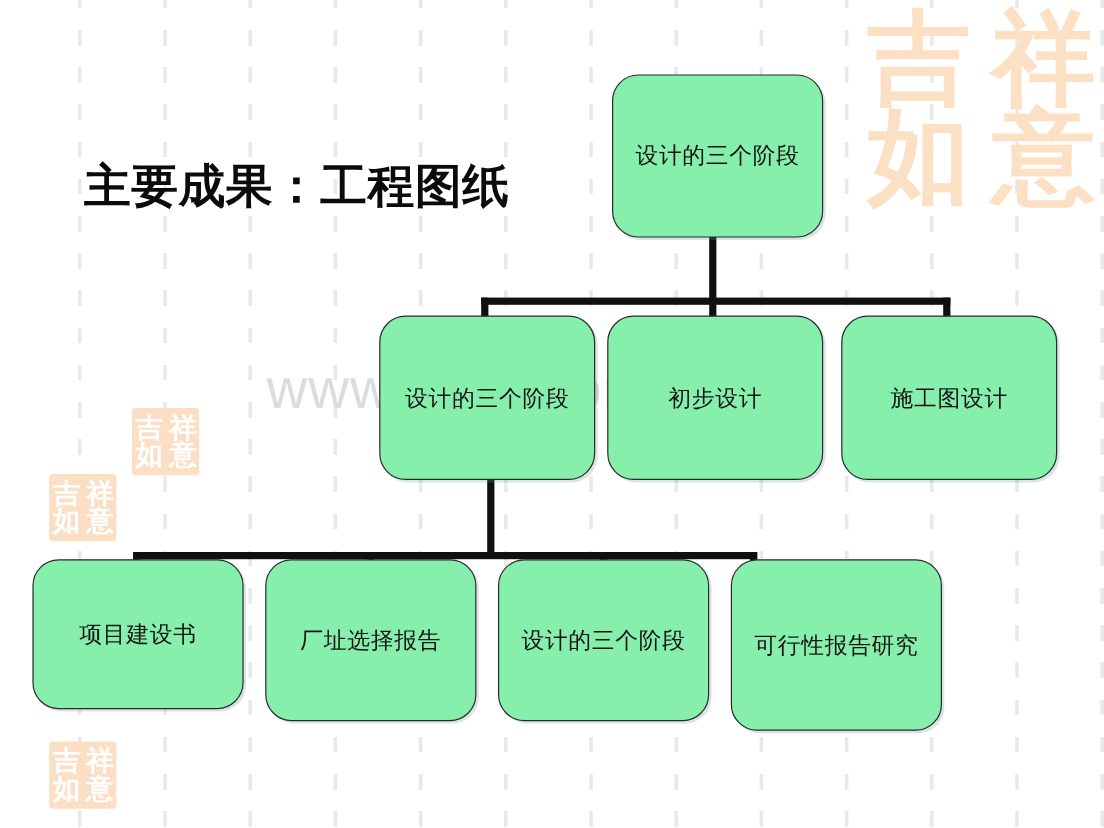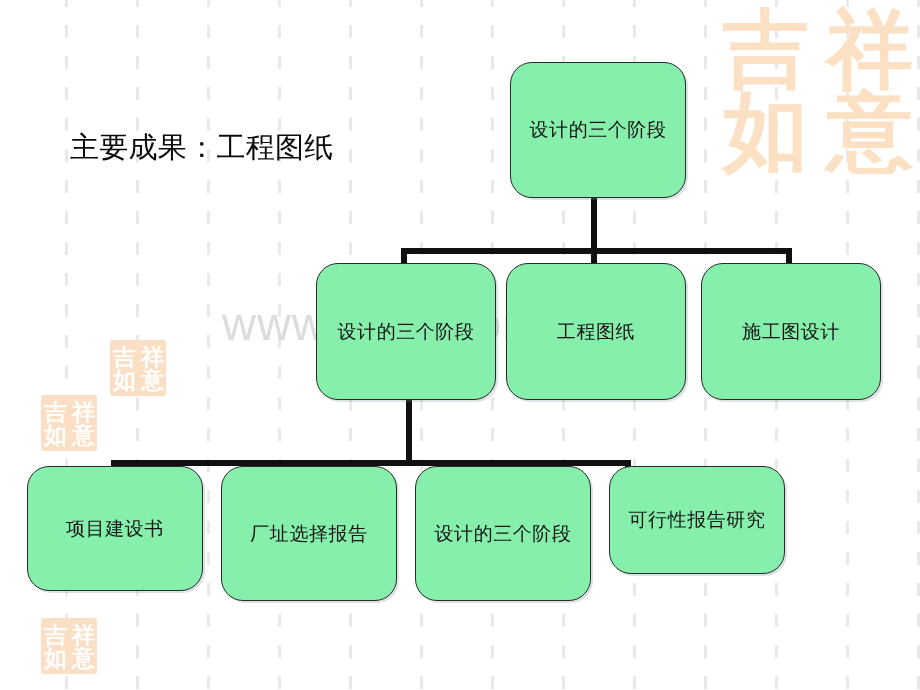--- a/index.html
+++ b/index.html
@@ -94,24 +94,25 @@
     white-space: nowrap;
     user-select: none;
   }
 
   
   #page-title {
     position: absolute;
     left: 70px;
     top: 128px;
     font-family: "DejaVu Sans", "Liberation Sans", sans-serif;
-    font-size: 29px;
+    font-size: 39px;
     color: #0b0b0b;
     white-space: nowrap;
     letter-spacing: 0.01em;
+    font-weight: bold;
   }
 
   
   .conn {
     position: absolute;
     background: #101010;
   }
 
   
   .node {
@@ -196,32 +197,32 @@
   <div class="conn" style="left:625px; top:460px; width:6px; height:22px;"></div>
 
   <div class="node" style="left:510px; top:62px; width:176px; height:136px;">
     <span class="node-label">设计的三个阶段</span>
   </div>
 
   <div class="node" style="left:316px; top:263px; width:180px; height:137px;">
     <span class="node-label">设计的三个阶段</span>
   </div>
   <div class="node" style="left:506px; top:263px; width:180px; height:137px;">
-    <span class="node-label">工程图纸</span>
+    <span class="node-label">初步设计</span>
   </div>
   <div class="node" style="left:701px; top:263px; width:180px; height:137px;">
     <span class="node-label">施工图设计</span>
   </div>
 
   <div class="node" style="left:27px; top:466px; width:176px; height:125px;">
     <span class="node-label">项目建设书</span>
   </div>
   <div class="node" style="left:221px; top:466px; width:176px; height:135px;">
     <span class="node-label">厂址选择报告</span>
   </div>
   <div class="node" style="left:415px; top:466px; width:176px; height:135px;">
     <span class="node-label">设计的三个阶段</span>
   </div>
-  <div class="node" style="left:609px; top:466px; width:176px; height:108px;">
+  <div class="node" style="left:609px; top:466px; width:176px; height:143px;">
     <span class="node-label">可行性报告研究</span>
   </div>
 
 </div>
 
 </body></html>

